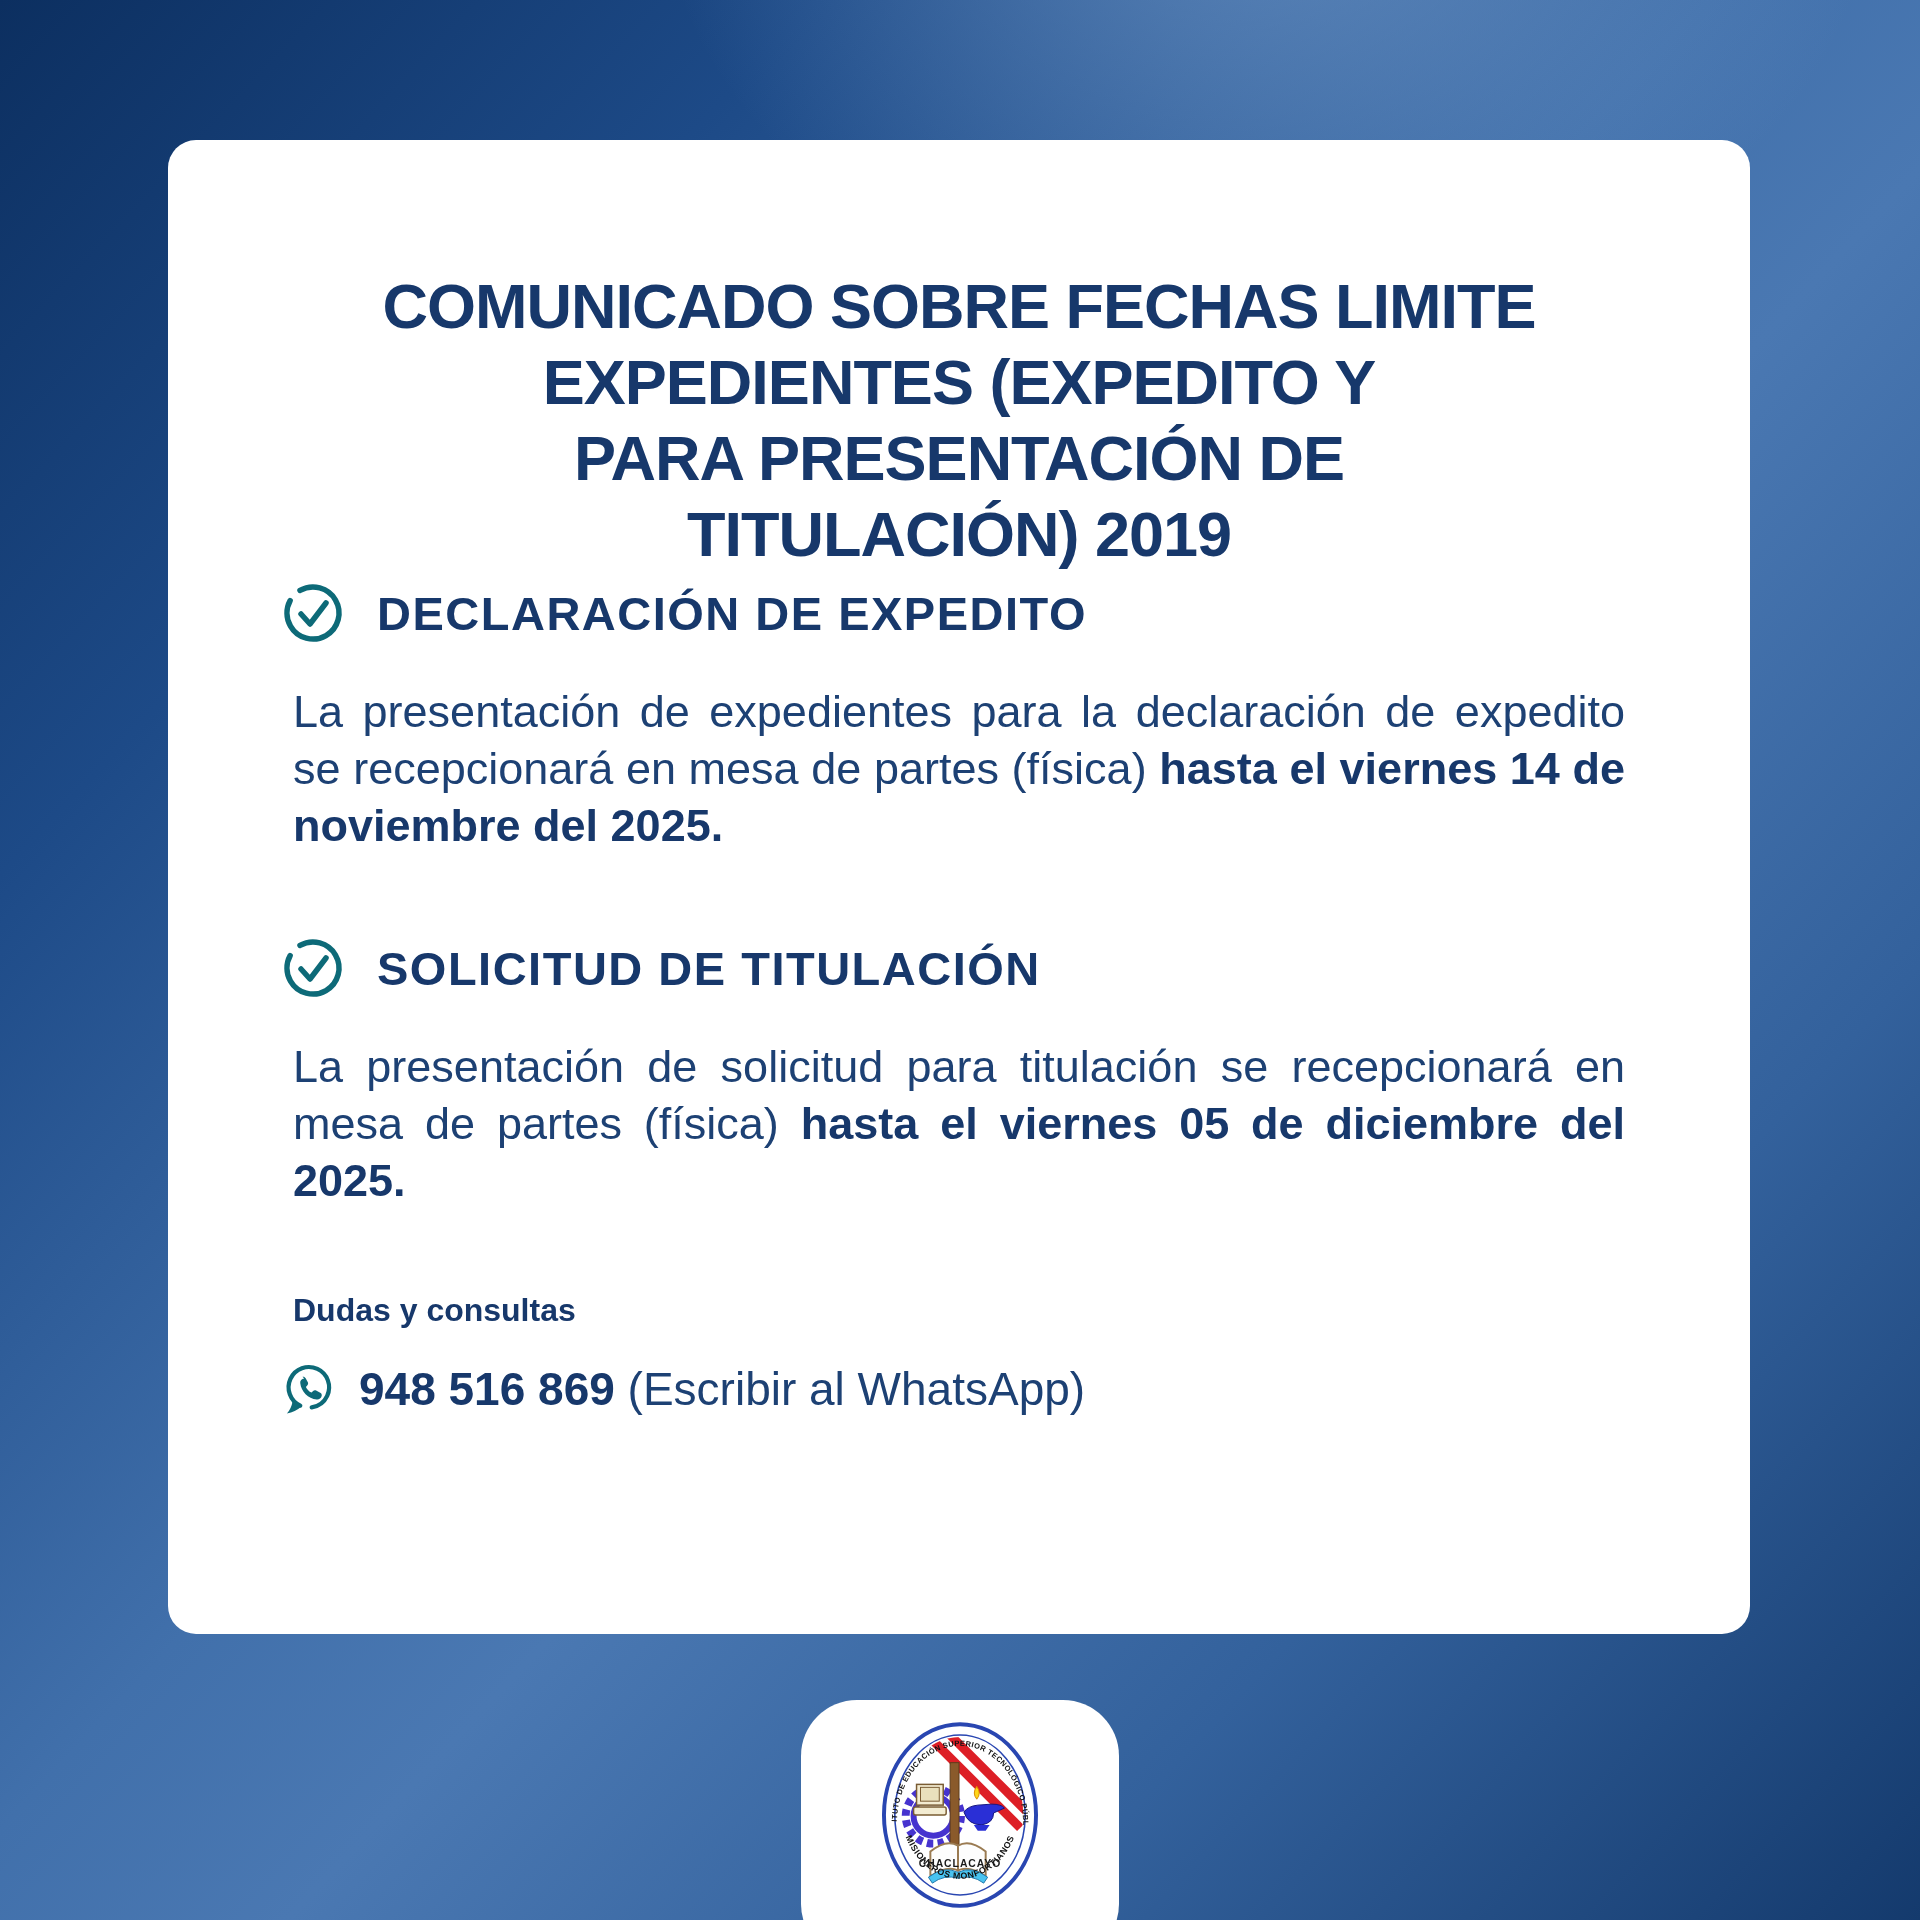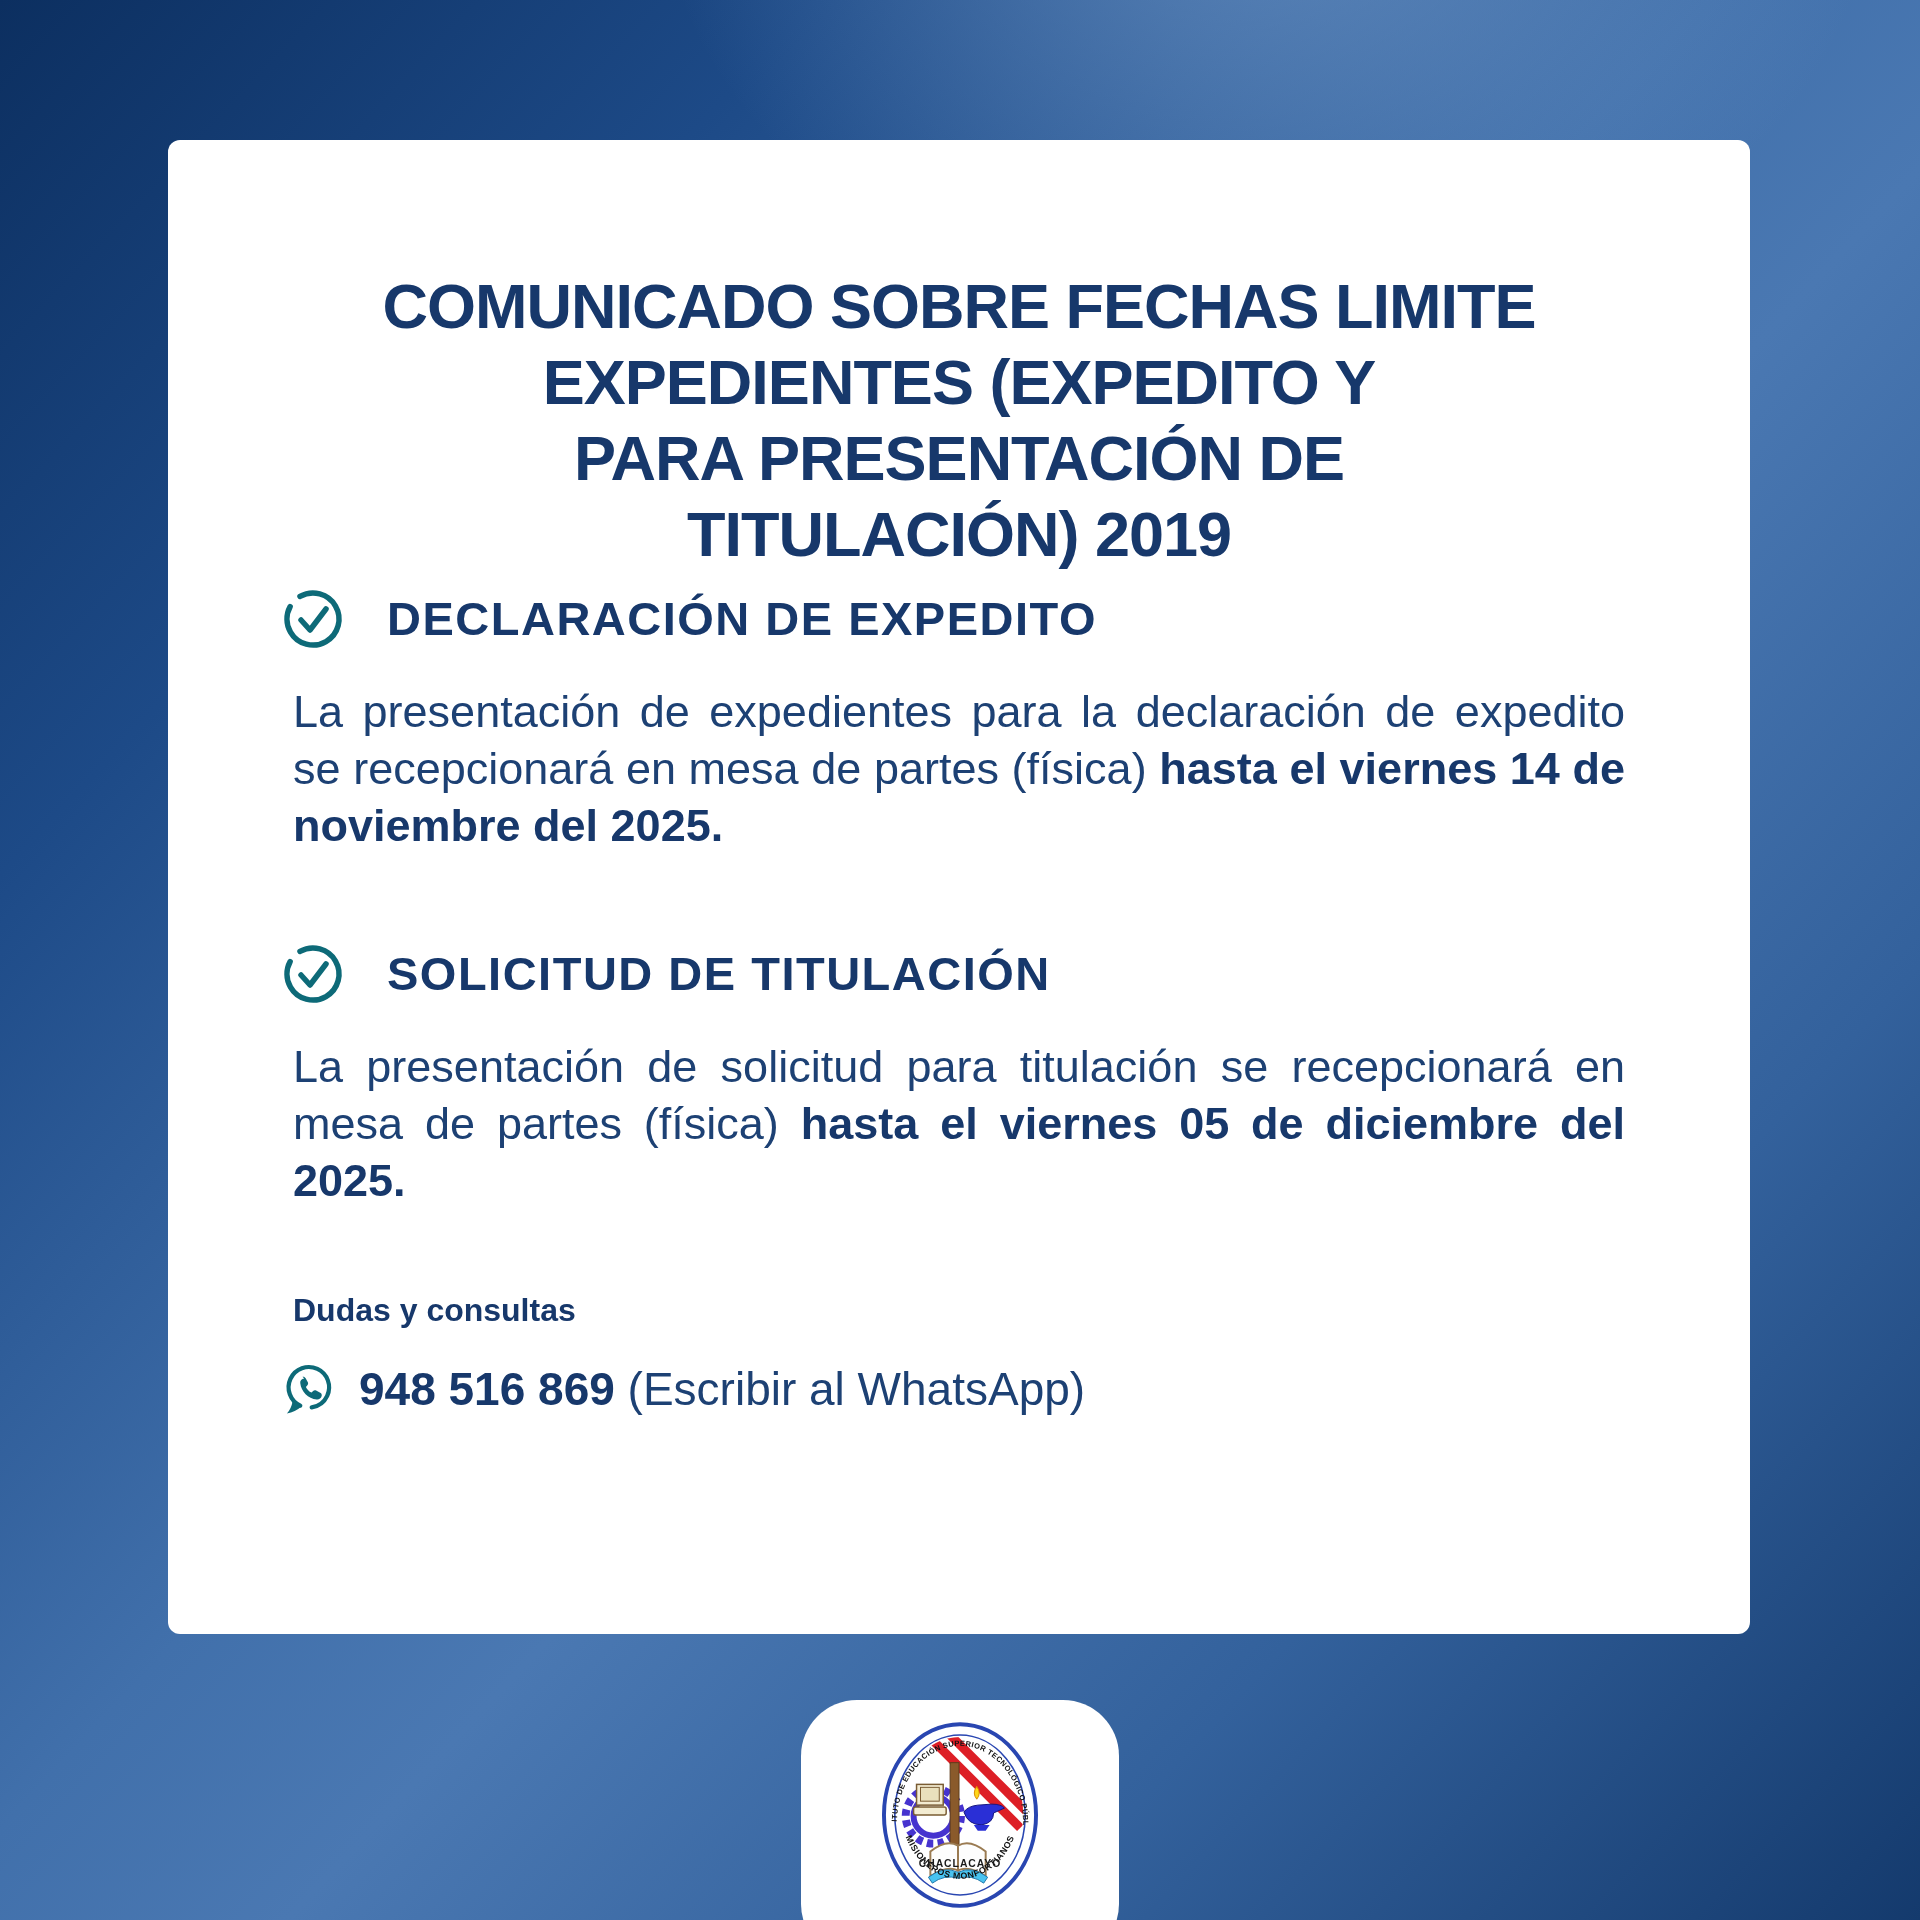--- a/index.html
+++ b/index.html
@@ -7,33 +7,33 @@
     position:relative;
     width:1920px;height:1920px;
     overflow:hidden;
     font-family:"Liberation Sans","DejaVu Sans",sans-serif;
     background:
       radial-gradient(ellipse 980px 720px at 66% -6%, rgba(130,168,212,.55), rgba(130,168,212,0) 62%),
       linear-gradient(133deg,#0c2f60 0%,#1d4a87 22%,#4170ab 46%,#4a78b2 56%,#33619c 76%,#143a6d 100%);
   }
   .card{
     position:absolute;left:168px;top:140px;width:1582px;height:1494px;
-    background:#ffffff;border-radius:12px;
+    background:#ffffff;border-radius:28px;
   }
   .title{
     position:absolute;top:128px;left:60px;right:60px;margin:0;
     text-align:center;color:#17386b;
     font-size:63px;line-height:76px;font-weight:700;letter-spacing:-1px;
   }
   .title span{display:block;}
   .sec-head{
     position:absolute;left:113px;display:flex;align-items:center;gap:32px;
   }
   .sec-head h2{
-    margin:10px;color:#17386b;font-size:47px;font-weight:700;letter-spacing:1.5px;
+    margin:0;color:#17386b;font-size:47px;font-weight:700;letter-spacing:1.5px;
   }
   .sec-head .chk{width:64px;height:64px;flex:0 0 auto;}
   .sec1-head{top:441px;}
   .sec2-head{top:796px;justify-content:flex-end;}
   .body-par{
     position:absolute;left:125px;width:1332px;margin:0;
     color:#1d4174;font-size:45px;line-height:57px;
     text-align:justify;text-justify:inter-word;
   }
   .body-par strong{color:#17386b;font-weight:700;}

